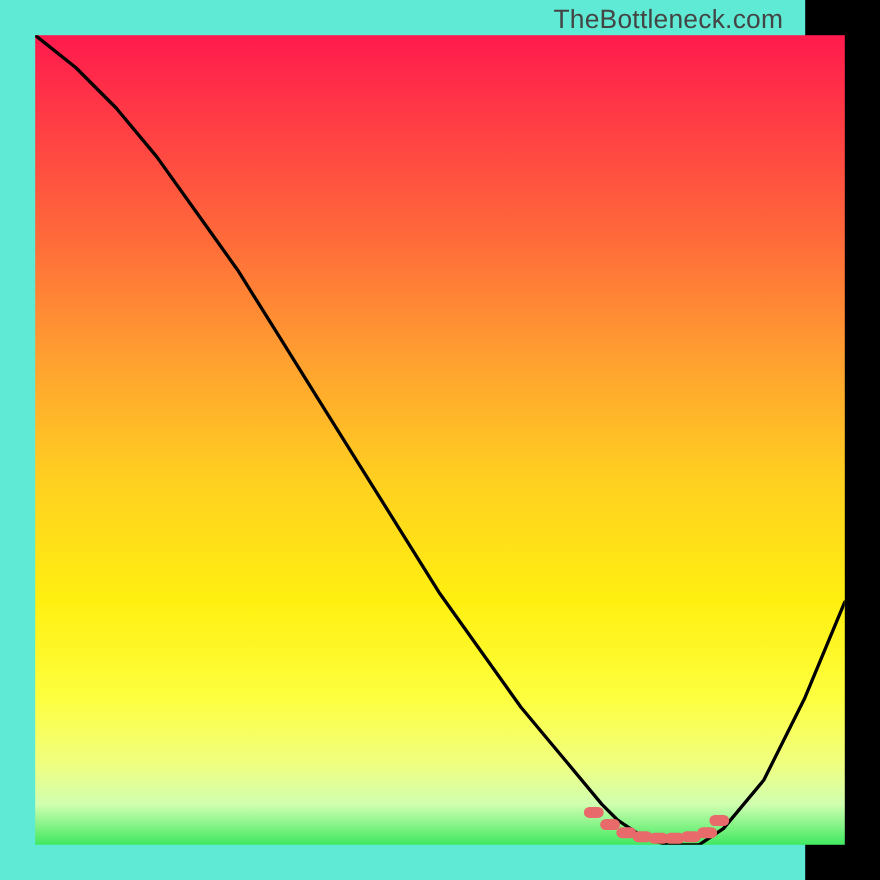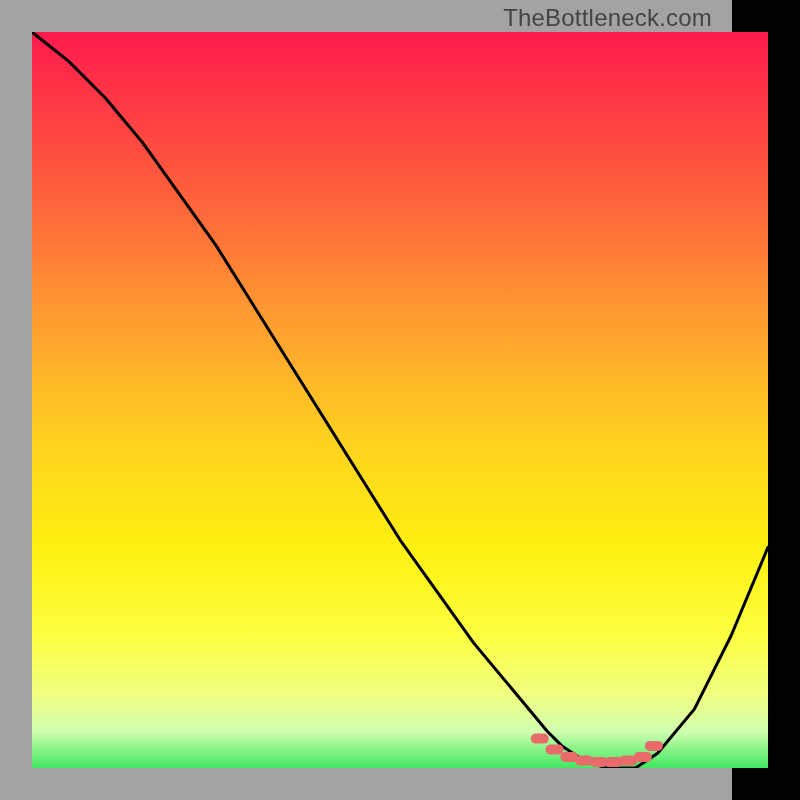--- a/index.html
+++ b/index.html
@@ -7,21 +7,21 @@
     padding: 0;
     width: 800px;
     height: 800px;
     background: #000;
     font-family: Arial, Helvetica, sans-serif;
   }
   .frame {
     position: relative;
     width: 732px;
     height: 800px;
-    background: #a3a3a3;
+    background: #5eead4;
   }
   .watermark {
     position: absolute;
     top: 4px;
     right: 20px;
     color: #444;
     font-size: 24px;
     font-weight: 500;
     letter-spacing: 0.2px;
   }

